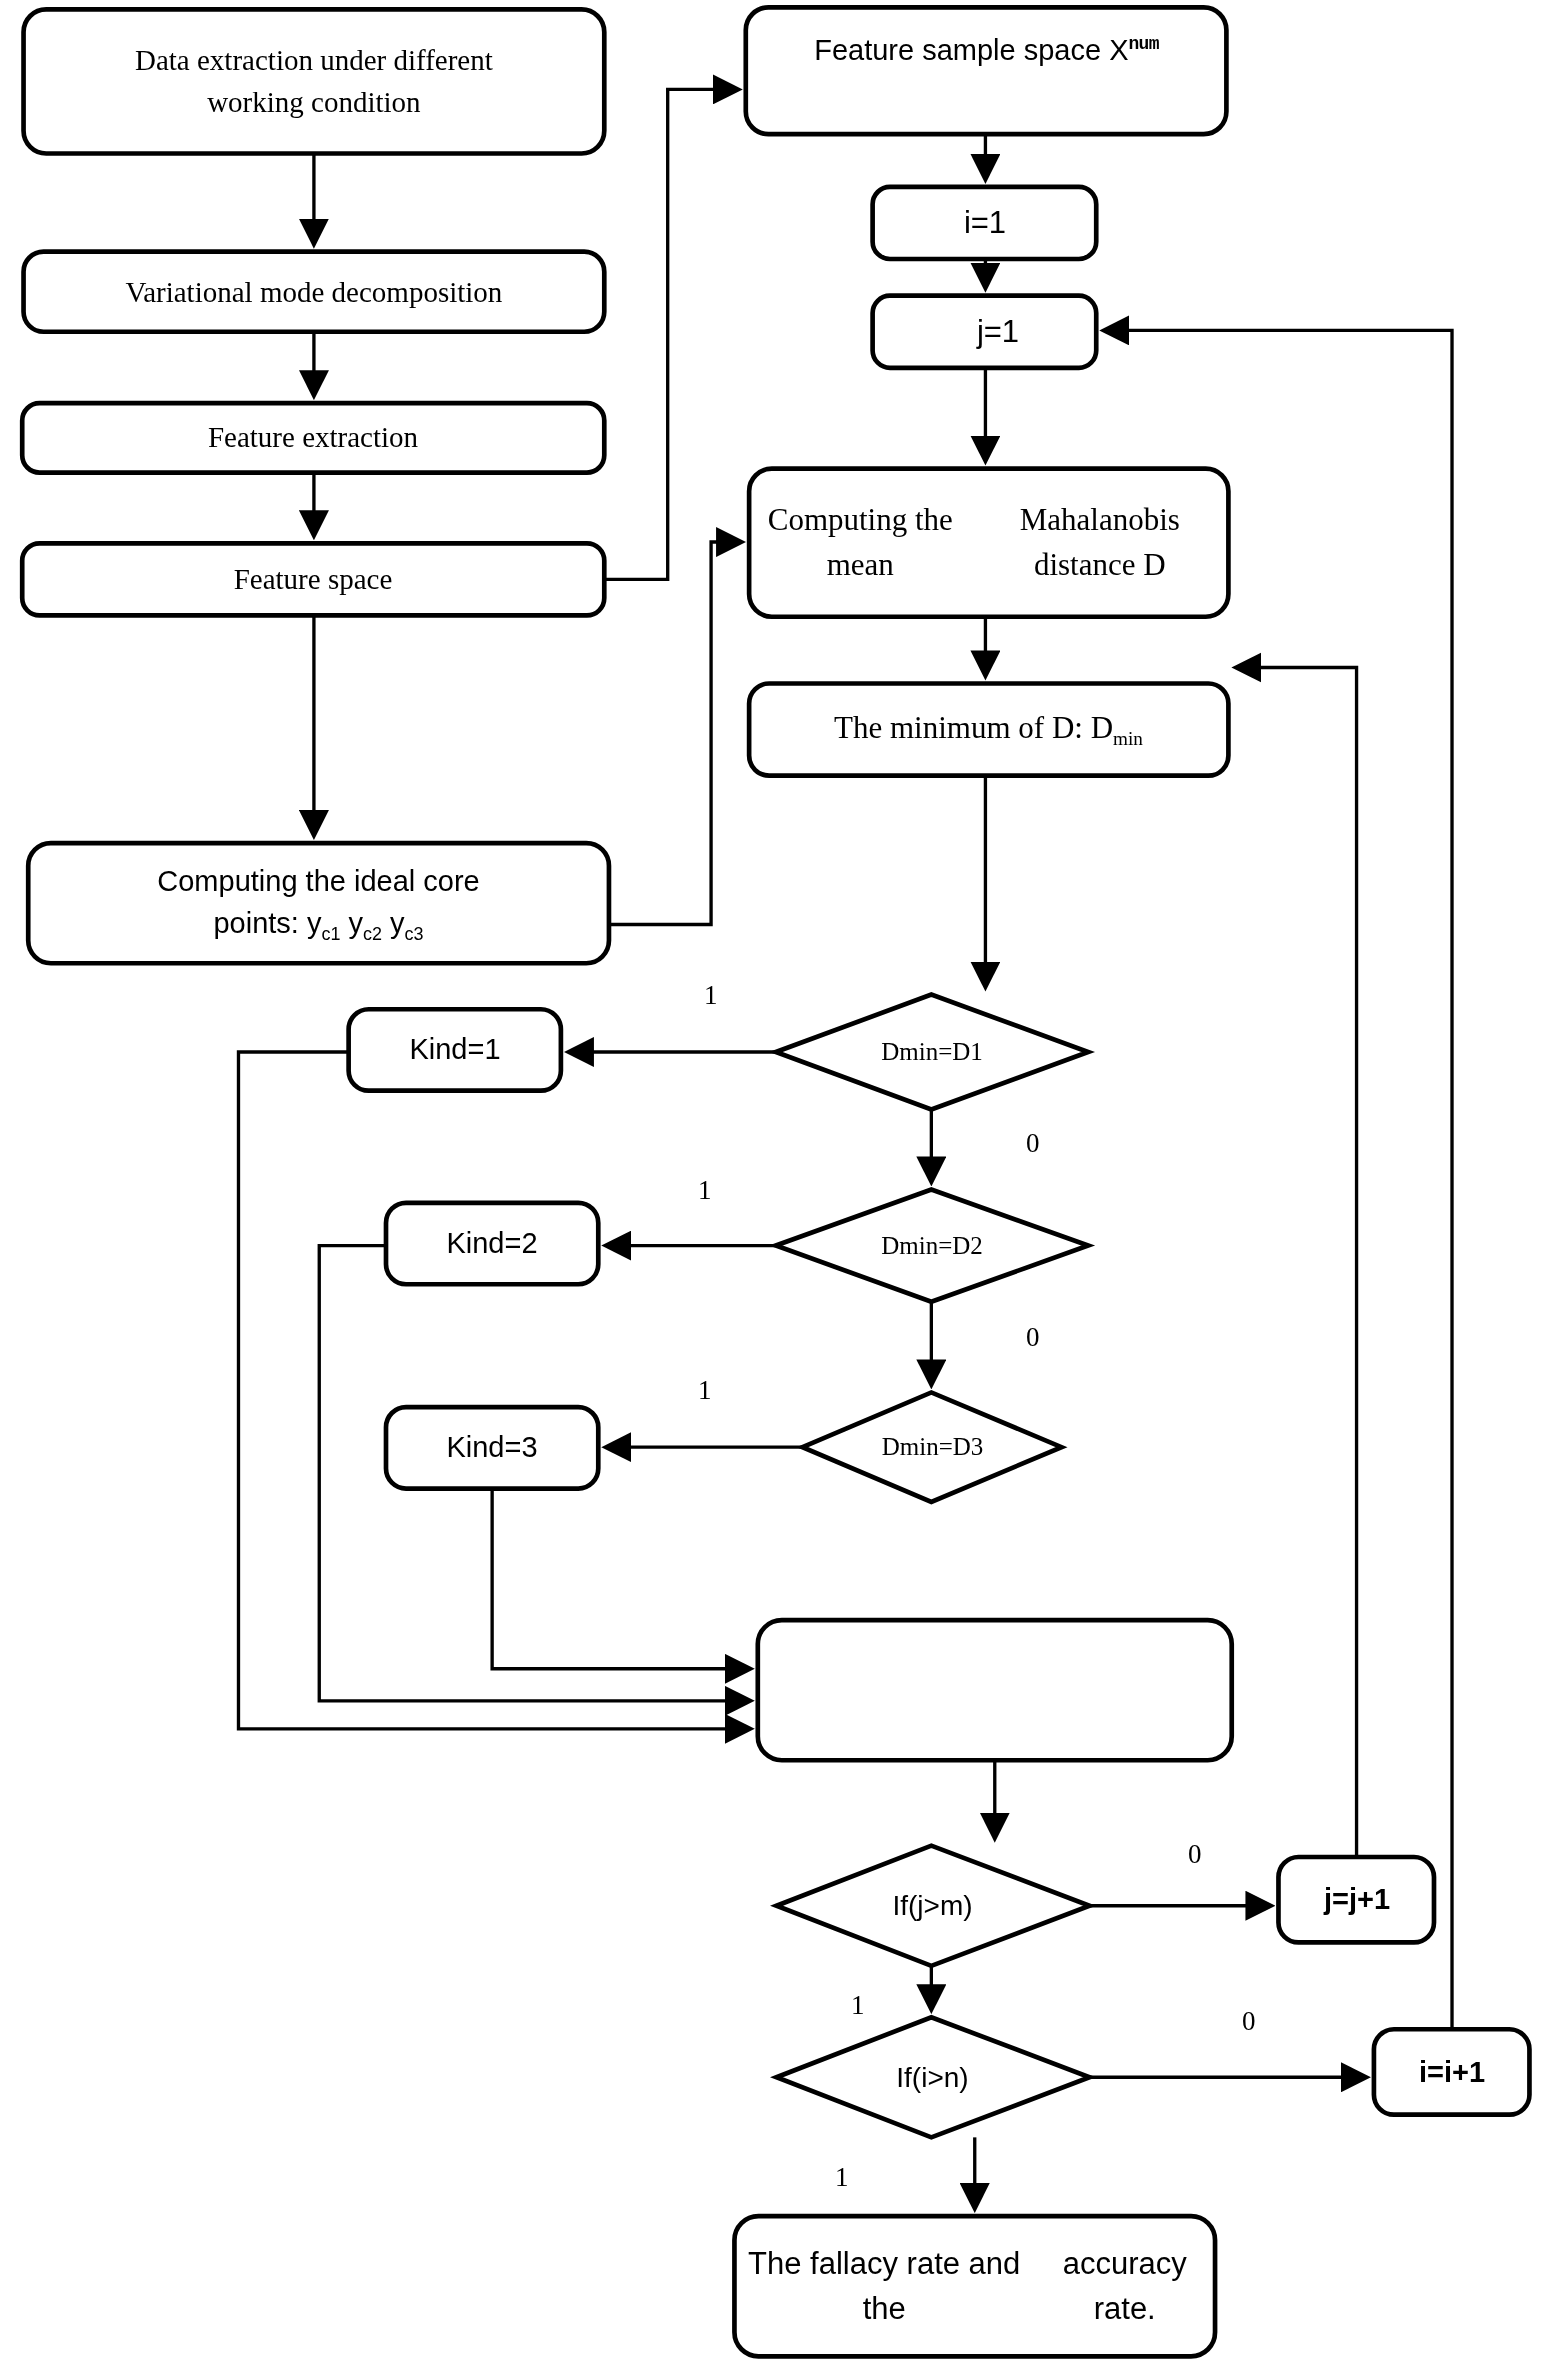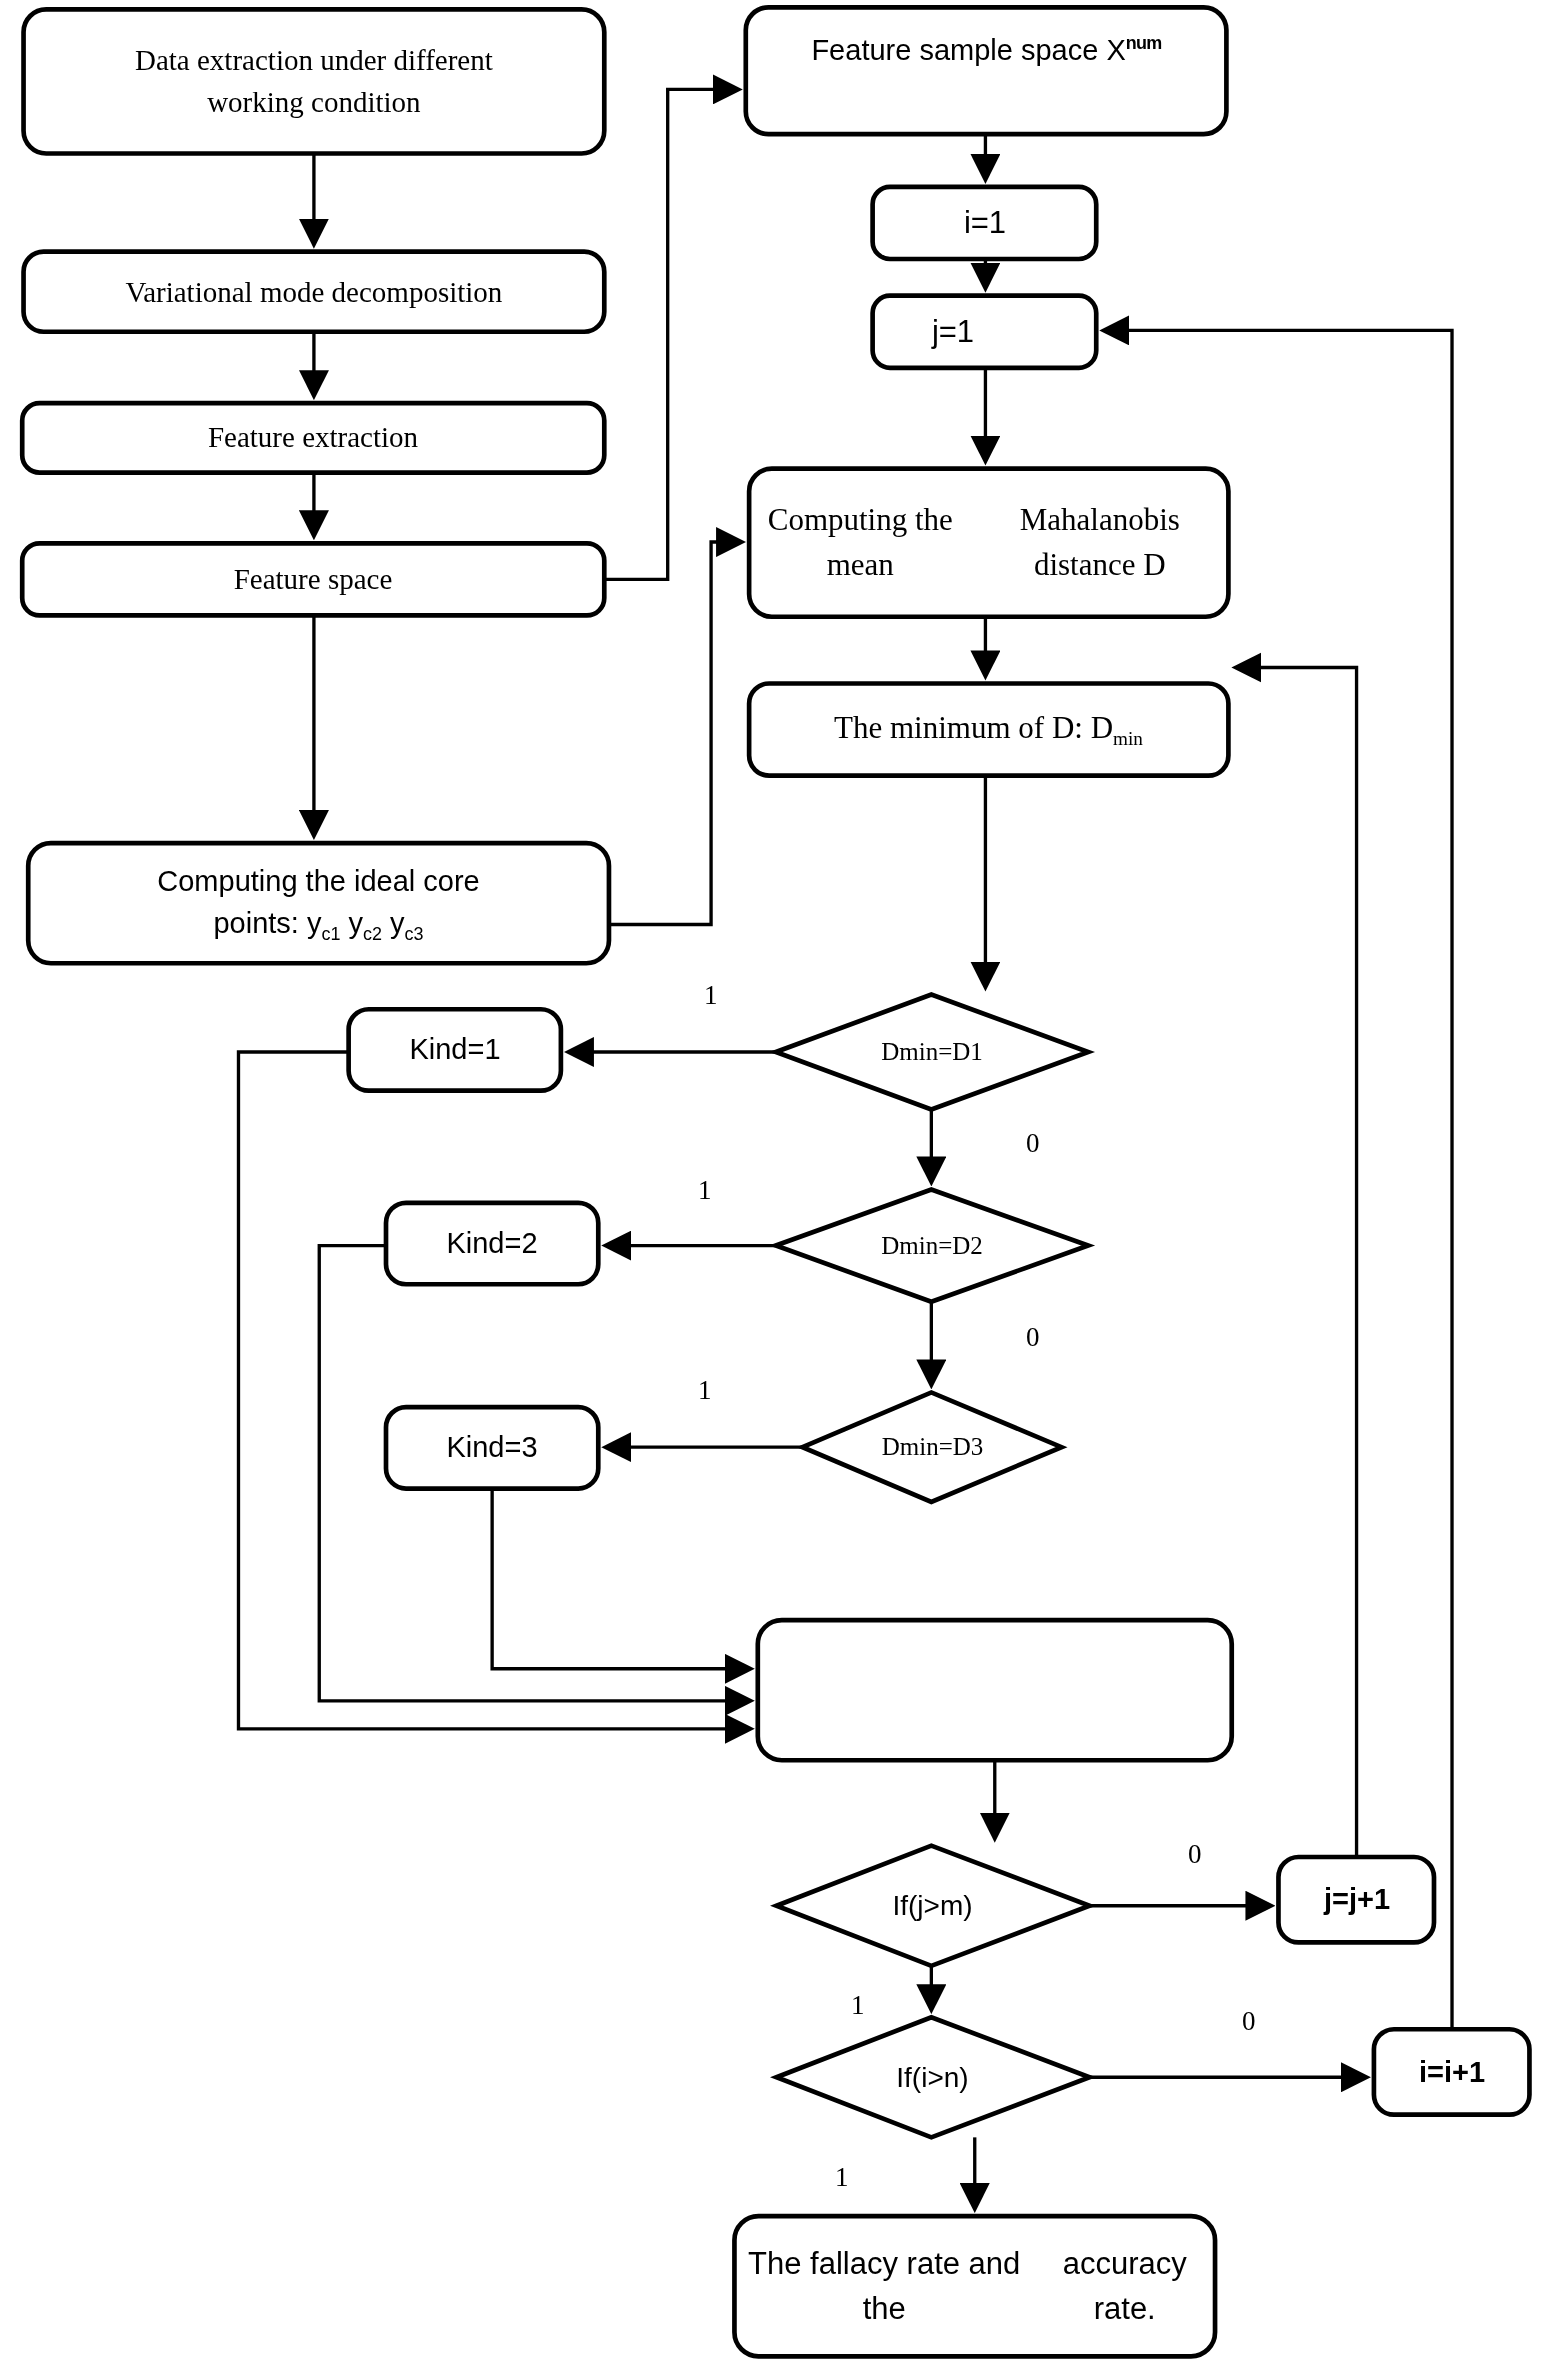--- a/index.html
+++ b/index.html
@@ -4,21 +4,21 @@
 <style>
   html,body{margin:0;padding:0;background:#ffffff;}
   #page{position:relative;width:1559px;height:2377px;background:#ffffff;overflow:hidden;
         font-family:"Liberation Sans", sans-serif;}
   svg#canvas{position:absolute;left:0;top:0;width:1559px;height:2377px;}
   .nodetext{position:absolute;display:flex;align-items:center;justify-content:center;
             text-align:center;color:#000;pointer-events:none;line-height:1.45;}
   .serif{font-family:"Liberation Serif", serif;}
   .sans{font-family:"Liberation Sans", sans-serif;}
   .edgelbl{position:absolute;color:#000;font-family:"Liberation Serif", serif;font-size:27px;}
-  sup{font-size:0.62em;vertical-align:super;font-family:Liberation Sans, sans-serif;font-weight:bold;letter-spacing:-0.7px;}
+  sup{font-size:0.62em;vertical-align:super;font-family:Liberation Mono, monospace;font-weight:bold;letter-spacing:-0.7px;}
   sub{font-size:0.62em;vertical-align:sub;}
 </style>
 </head>
 <body>
 
 <div id="page">
 
   <svg id="canvas" xmlns="http://www.w3.org/2000/svg" viewBox="0 0 2335 3561" width="1559" height="2377">
     <defs>
       <marker id="ah" viewBox="0 0 12 12" refX="10" refY="6" markerWidth="9" markerHeight="9" orient="auto-start-reverse">
@@ -109,21 +109,21 @@
       <span>points: </span><span>y</span><sub>c1</sub>&nbsp;<span>y</span><sub>c2</sub>&nbsp;<span>y</span><sub>c3</sub>
     </span>
   </div>
 
   <div class="nodetext sans" style="left:746px;top:7.3px;width:481px;height:127px;font-size:29px;align-items:flex-start;padding-top:21.4px;box-sizing:border-box;">
     <span><span>Feature sample space X</span><sup>num</sup></span>
   </div>
 
   <div class="nodetext sans" style="left:873px;top:187px;width:224px;height:72px;font-size:31px;text-align:right;">i=1</div>
 
-  <div class="nodetext sans" style="left:841px;top:296px;width:224px;height:72px;font-size:31px;text-align:right;">j=1</div>
+  <div class="nodetext sans" style="left:886px;top:296px;width:224px;height:72px;font-size:31px;text-align:right;">j=1</div>
 
   <div class="nodetext serif" style="left:749px;top:469px;width:479px;height:148px;font-size:31px;">
     <span>Computing the mean</span>
     <span>Mahalanobis distance D</span>
   </div>
 
   <div class="nodetext serif" style="left:749px;top:684px;width:479px;height:92px;font-size:31px;">
     <span><span>The minimum of D: D</span><sub>min</sub></span>
   </div>
 

